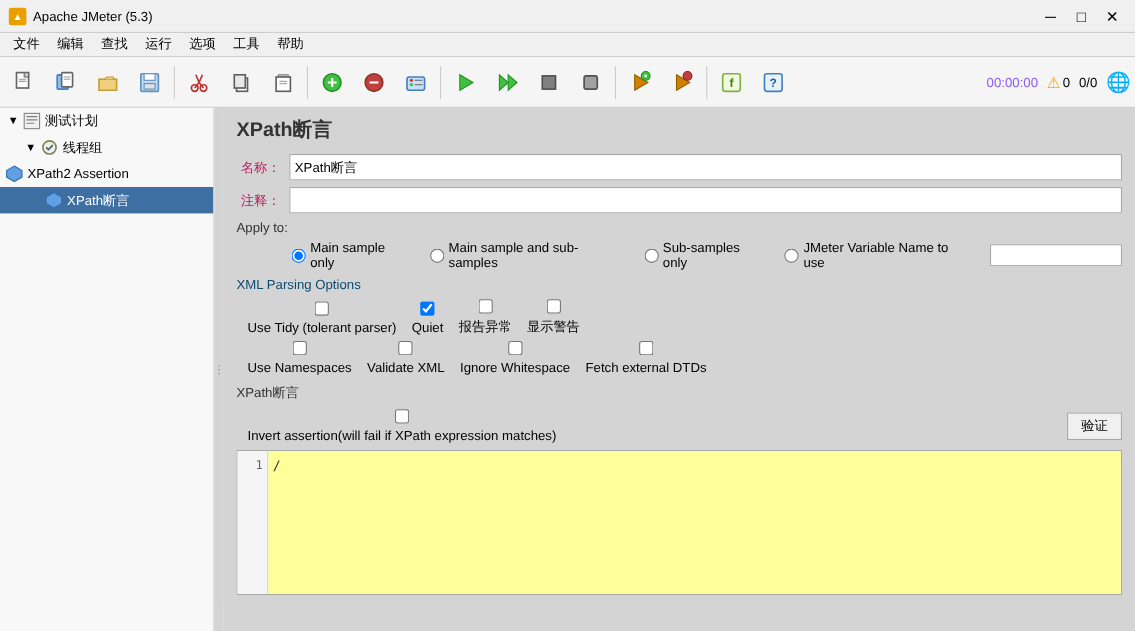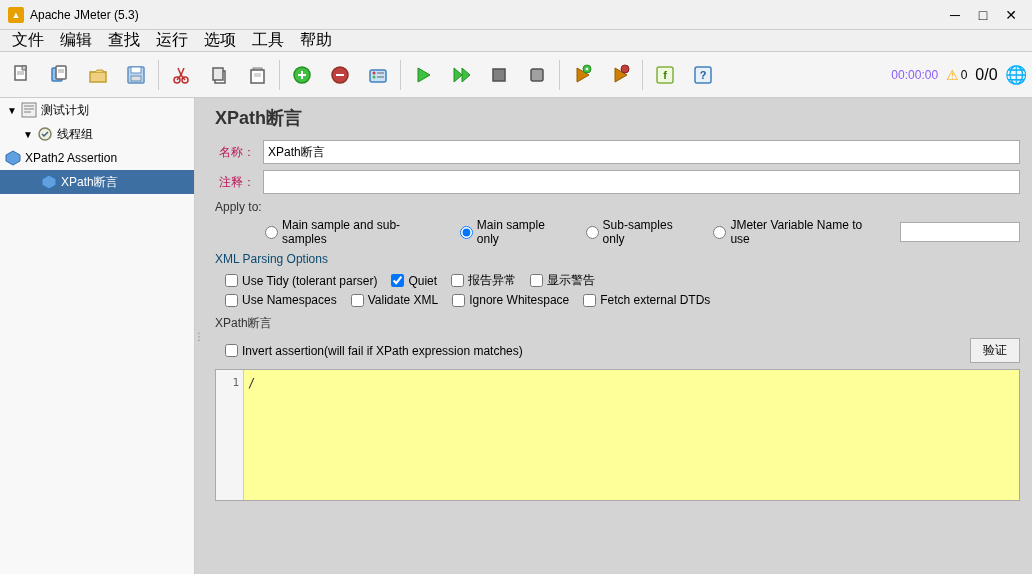--- a/index.html
+++ b/index.html
@@ -25,21 +25,21 @@
       background: #f0f0f0;
       height: 22px;
       display: flex;
       align-items: center;
       border-bottom: 1px solid #ccc;
       padding: 0 4px;
     }
     .menu-item {
       padding: 2px 8px;
       cursor: pointer;
-      font-size: 16px;
+      font-size: 12px;
       height: 22px;
       display: flex;
       align-items: center;
     }
 
     
     .toolbar {
       background: #f5f5f5;
       height: 46px;
       display: flex;
@@ -58,21 +58,21 @@
       align-items: center;
       justify-content: center;
       border-radius: 2px;
       font-size: 16px;
     }
     .toolbar-separator { width: 1px; height: 30px; background: #ccc; margin: 0 2px; }
     .toolbar-right { margin-left: auto; display: flex; align-items: center; gap: 8px; }
     .toolbar-time { font-size: 12px; color: #8b5cf6; }
     .toolbar-warn { display: flex; align-items: center; gap: 2px; font-size: 12px; }
     .warn-icon { color: orange; font-size: 14px; }
-    .toolbar-count { font-size: 16px; }
+    .toolbar-count { font-size: 12px; }
     .toolbar-globe { font-size: 18px; color: #1a6aad; }
 
     
     .main-layout {
       display: flex;
       height: calc(574px - 30px - 22px - 46px);
     }
 
     
     .sidebar {
@@ -174,20 +174,21 @@
       gap: 14px;
       margin-bottom: 4px;
       margin-left: 10px;
     }
     .checkbox-item {
       display: flex;
       align-items: center;
       gap: 4px;
       font-size: 12px;
       cursor: pointer;
+      flex-direction: column;
     }
     .checkbox-item input[type="checkbox"] { cursor: pointer; }
 
     
     .xpath-section {
       margin-top: 8px;
     }
     .xpath-section-title {
       font-size: 12px;
       color: #333;
@@ -478,26 +479,26 @@
       </div>
 
       <div class="form-row">
         <label class="form-label">注释：</label>
         <input class="form-input" type="text" value="" style="">
       </div>
 
       <div class="section-label">Apply to:</div>
       <div class="radio-group">
         <label class="radio-item">
+          <input type="radio" name="apply-to" checked="" style="">
+          <span>Main sample only</span>
+        </label>
+        <label class="radio-item">
           <input type="radio" name="apply-to" style="">
           <span>Main sample and sub-samples</span>
-        </label>
-        <label class="radio-item">
-          <input type="radio" name="apply-to" checked="" style="">
-          <span>Main sample only</span>
         </label>
         <label class="radio-item">
           <input type="radio" name="apply-to" style="">
           <span>Sub-samples only</span>
         </label>
         <label class="radio-item">
           <input type="radio" name="apply-to" style="">
           <span>JMeter Variable Name to use</span>
         </label>
         <input type="text" style="width: 120px; height: 20px; border: 1px solid rgb(170, 170, 170); font-size: 12px; padding: 2px 4px;" value="">

